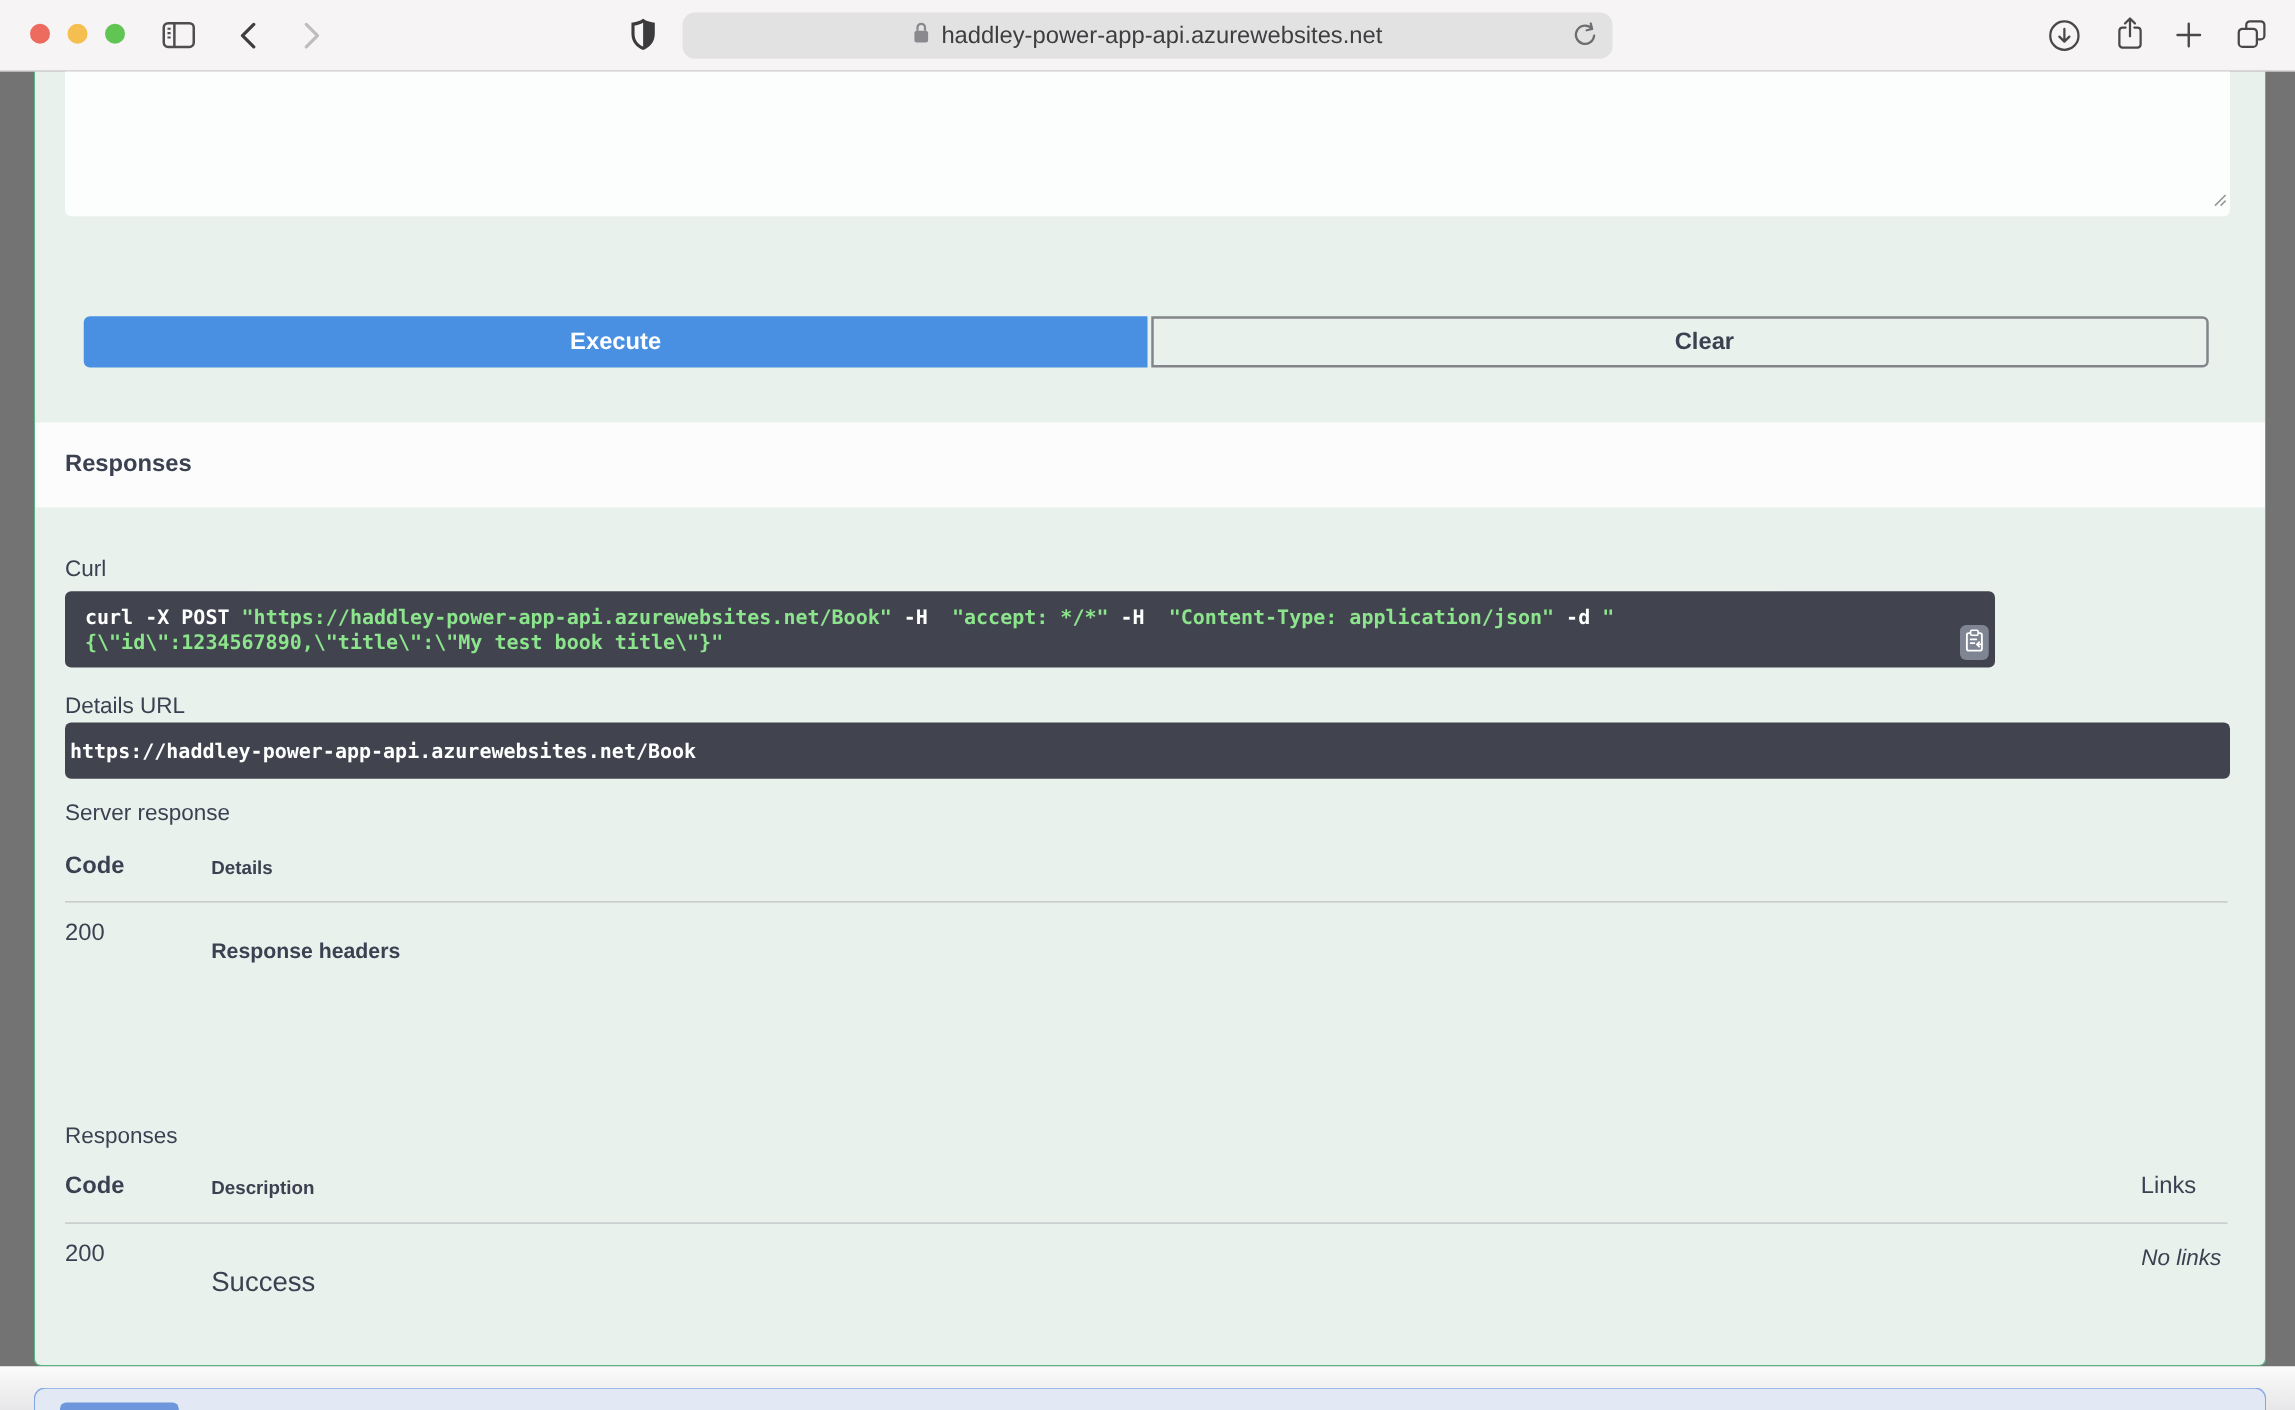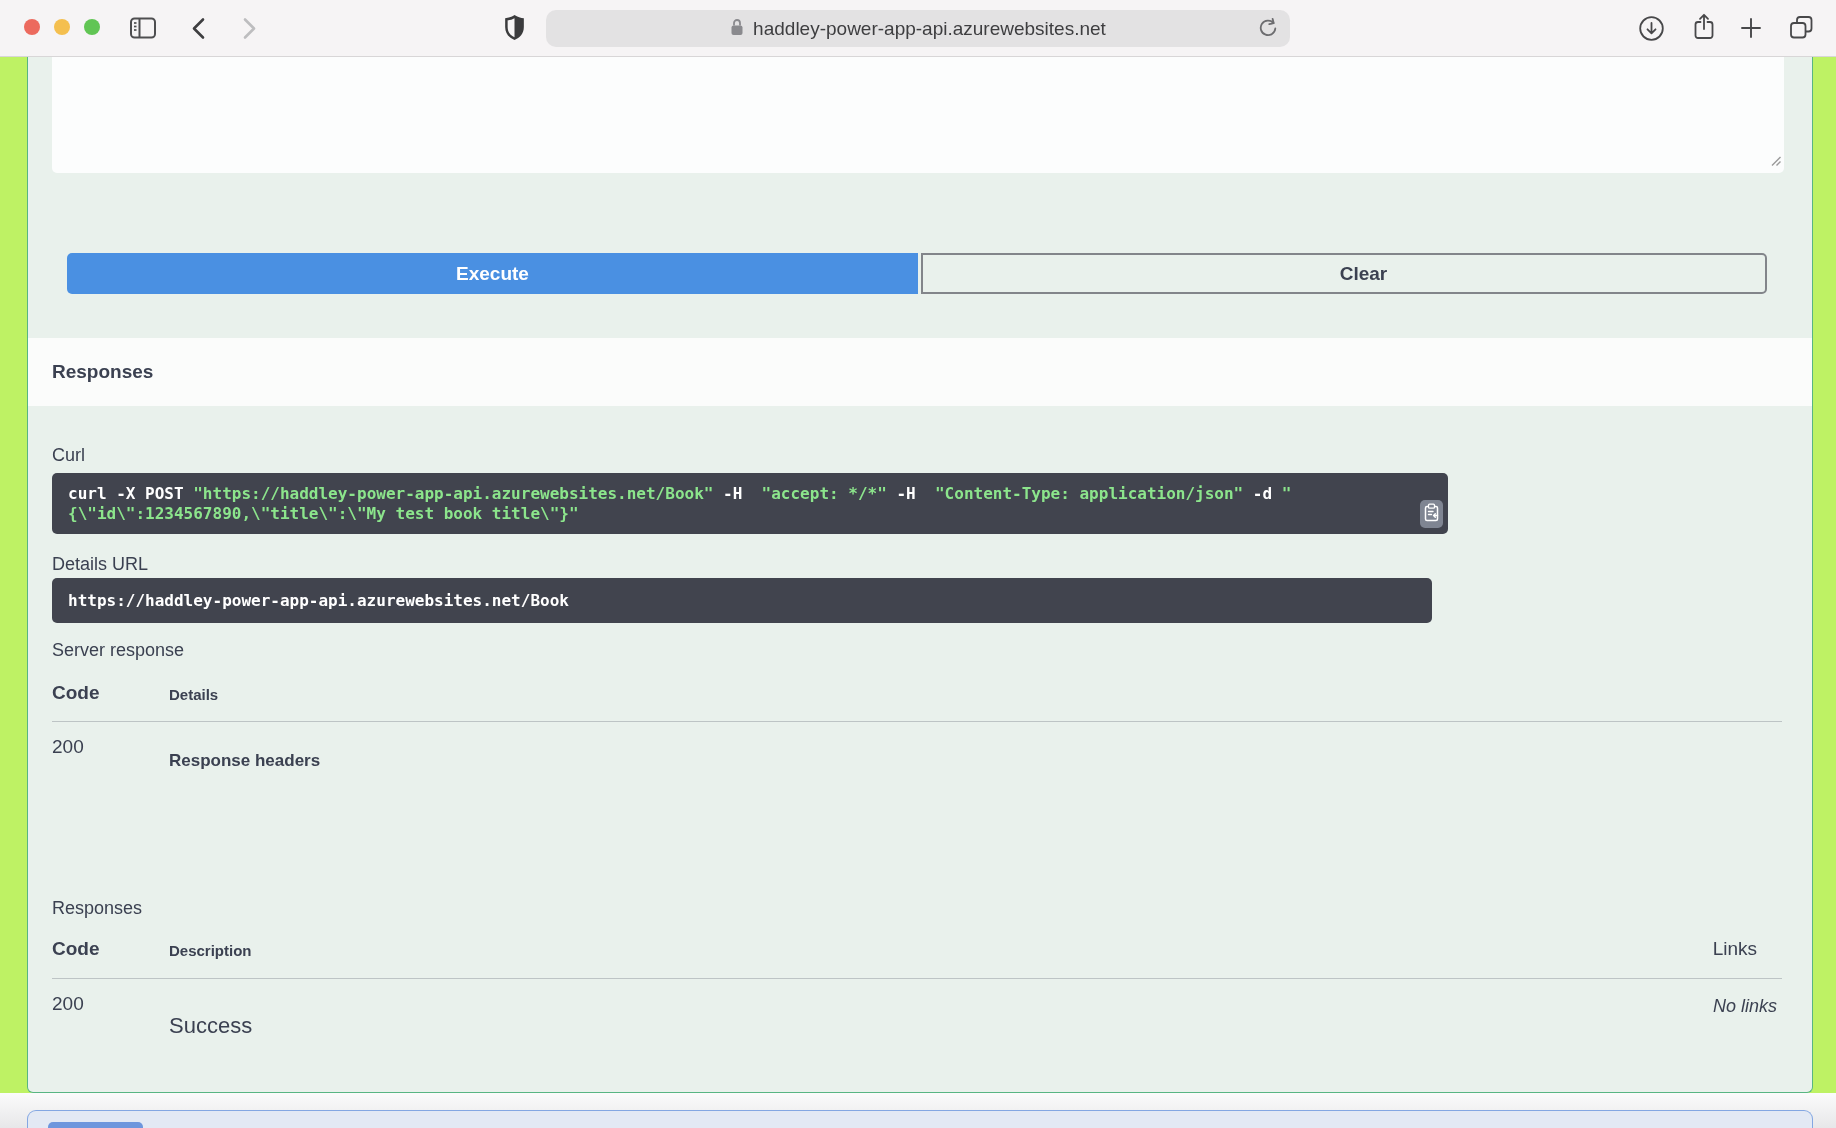--- a/index.html
+++ b/index.html
@@ -11,21 +11,21 @@
   .toolbar{position:absolute;top:0;left:0;width:1836px;height:57px;background:#f6f4f5;
     border-bottom:1px solid #d8d6d7;box-sizing:border-box;z-index:10;padding-left:12px;}
   .traffic{position:absolute;top:19px;width:16px;height:16px;border-radius:50%;}
   .tl-close{left:24px;} .tl-min{left:54px;} .tl-zoom{left:84px;}
   .tb-icon{position:absolute;background:none;border:none;padding:0;cursor:default;}
   .url-bar{position:absolute;left:546px;top:10px;width:744px;height:37px;border-radius:10px;
     background:#e3e2e3;display:flex;align-items:center;justify-content:center;}
   .url-text{font-size:19px;color:#3e3e40;margin-left:9px;}
   .reload{position:absolute;right:11px;top:7px;}
   
-  .page{position:absolute;top:57px;left:0;width:1836px;height:1071px;background:#bef264;overflow:hidden;}
+  .page{position:absolute;top:57px;left:0;width:1836px;height:1071px;background:#737373;overflow:hidden;}
   .lower-bg{position:absolute;left:0;top:1036px;width:100%;height:35px;
     background:linear-gradient(180deg,#fbfbfb,#e7e7e9);}
   .opblock{position:absolute;left:27px;top:0;width:1786px;height:1036px;box-sizing:border-box;
     background:#e9f1ec;border:1px solid #58b583;border-top:none;border-radius:0 0 6px 6px;}
   .body-textarea{position:absolute;left:24px;top:0;width:1732px;height:116px;background:#fcfdfd;
     border-radius:0 0 5px 5px;}
   .resize-handle{position:absolute;right:2px;bottom:2px;}
   .btn-execute{position:absolute;left:39px;top:196px;width:851px;height:41px;background:#4a90e2;
     border:none;border-radius:5px 0 0 5px;color:#fff;font-weight:bold;font-size:19px;
     font-family:inherit;cursor:pointer;}
@@ -36,29 +36,29 @@
     display:flex;align-items:center;padding-left:24px;box-sizing:border-box;
     font-size:19px;font-weight:bold;}
   .label{position:absolute;font-weight:normal;font-size:18px;}
   .lbl-curl{left:24px;top:388px;}
   .lbl-requrl{left:24px;top:497px;}
   .lbl-server{left:24px;top:583px;}
   .lbl-resp2{left:24px;top:841px;}
   .lbl-headers{position:absolute;left:141px;top:694px;font-weight:bold;font-size:17px;}
   .dark{background:#41444e;border-radius:5px;color:#fff;
     font-family:"DejaVu Sans Mono",monospace;font-weight:600;font-size:16px;}
-  .curl-block{position:absolute;left:24px;top:416px;width:1396px;height:61px;box-sizing:border-box;
+  .curl-block{position:absolute;left:24px;top:416px;width:1544px;height:61px;box-sizing:border-box;
     padding:11px 16px;line-height:20px;}
   .code-line{white-space:pre;}
   .seg-string{color:#8ce58c;}
   .seg-plain{color:#ffffff;}
   .copy-btn{position:absolute;right:5px;bottom:6px;width:23px;height:28px;background:#7f8592;
     border:none;border-radius:5px;display:flex;align-items:center;justify-content:center;cursor:pointer;}
-  .request-url-block{position:absolute;left:24px;top:521px;width:1380px;height:45px;box-sizing:border-box;
-    display:flex;align-items:center;padding-left:16px;}
+  .request-url-block{position:absolute;left:24px;top:521px;width:1732px;height:45px;box-sizing:border-box;
+    display:flex;align-items:center;padding-left:4px;}
   .th-lg{position:absolute;font-size:19px;font-weight:bold;}
   .th-sm{position:absolute;font-size:15px;font-weight:bold;}
   .hr{position:absolute;left:24px;width:1730px;height:1px;background:rgba(59,65,81,.25);}
   .code-cell{position:absolute;font-size:19px;}
   .headers-block{position:absolute;left:141px;top:719px;width:1615px;height:108px;box-sizing:border-box;
     padding:15px 20px;line-height:19px;white-space:pre;}
   .success-cell{position:absolute;left:141px;top:956px;font-size:22px;}
   .links-header{position:absolute;right:55px;top:881px;font-size:19px;font-weight:normal;}
   .no-links{position:absolute;right:35px;top:939px;font-size:18px;font-style:italic;}
   .next-block{position:absolute;left:27px;top:1053px;width:1786px;height:40px;box-sizing:border-box;

